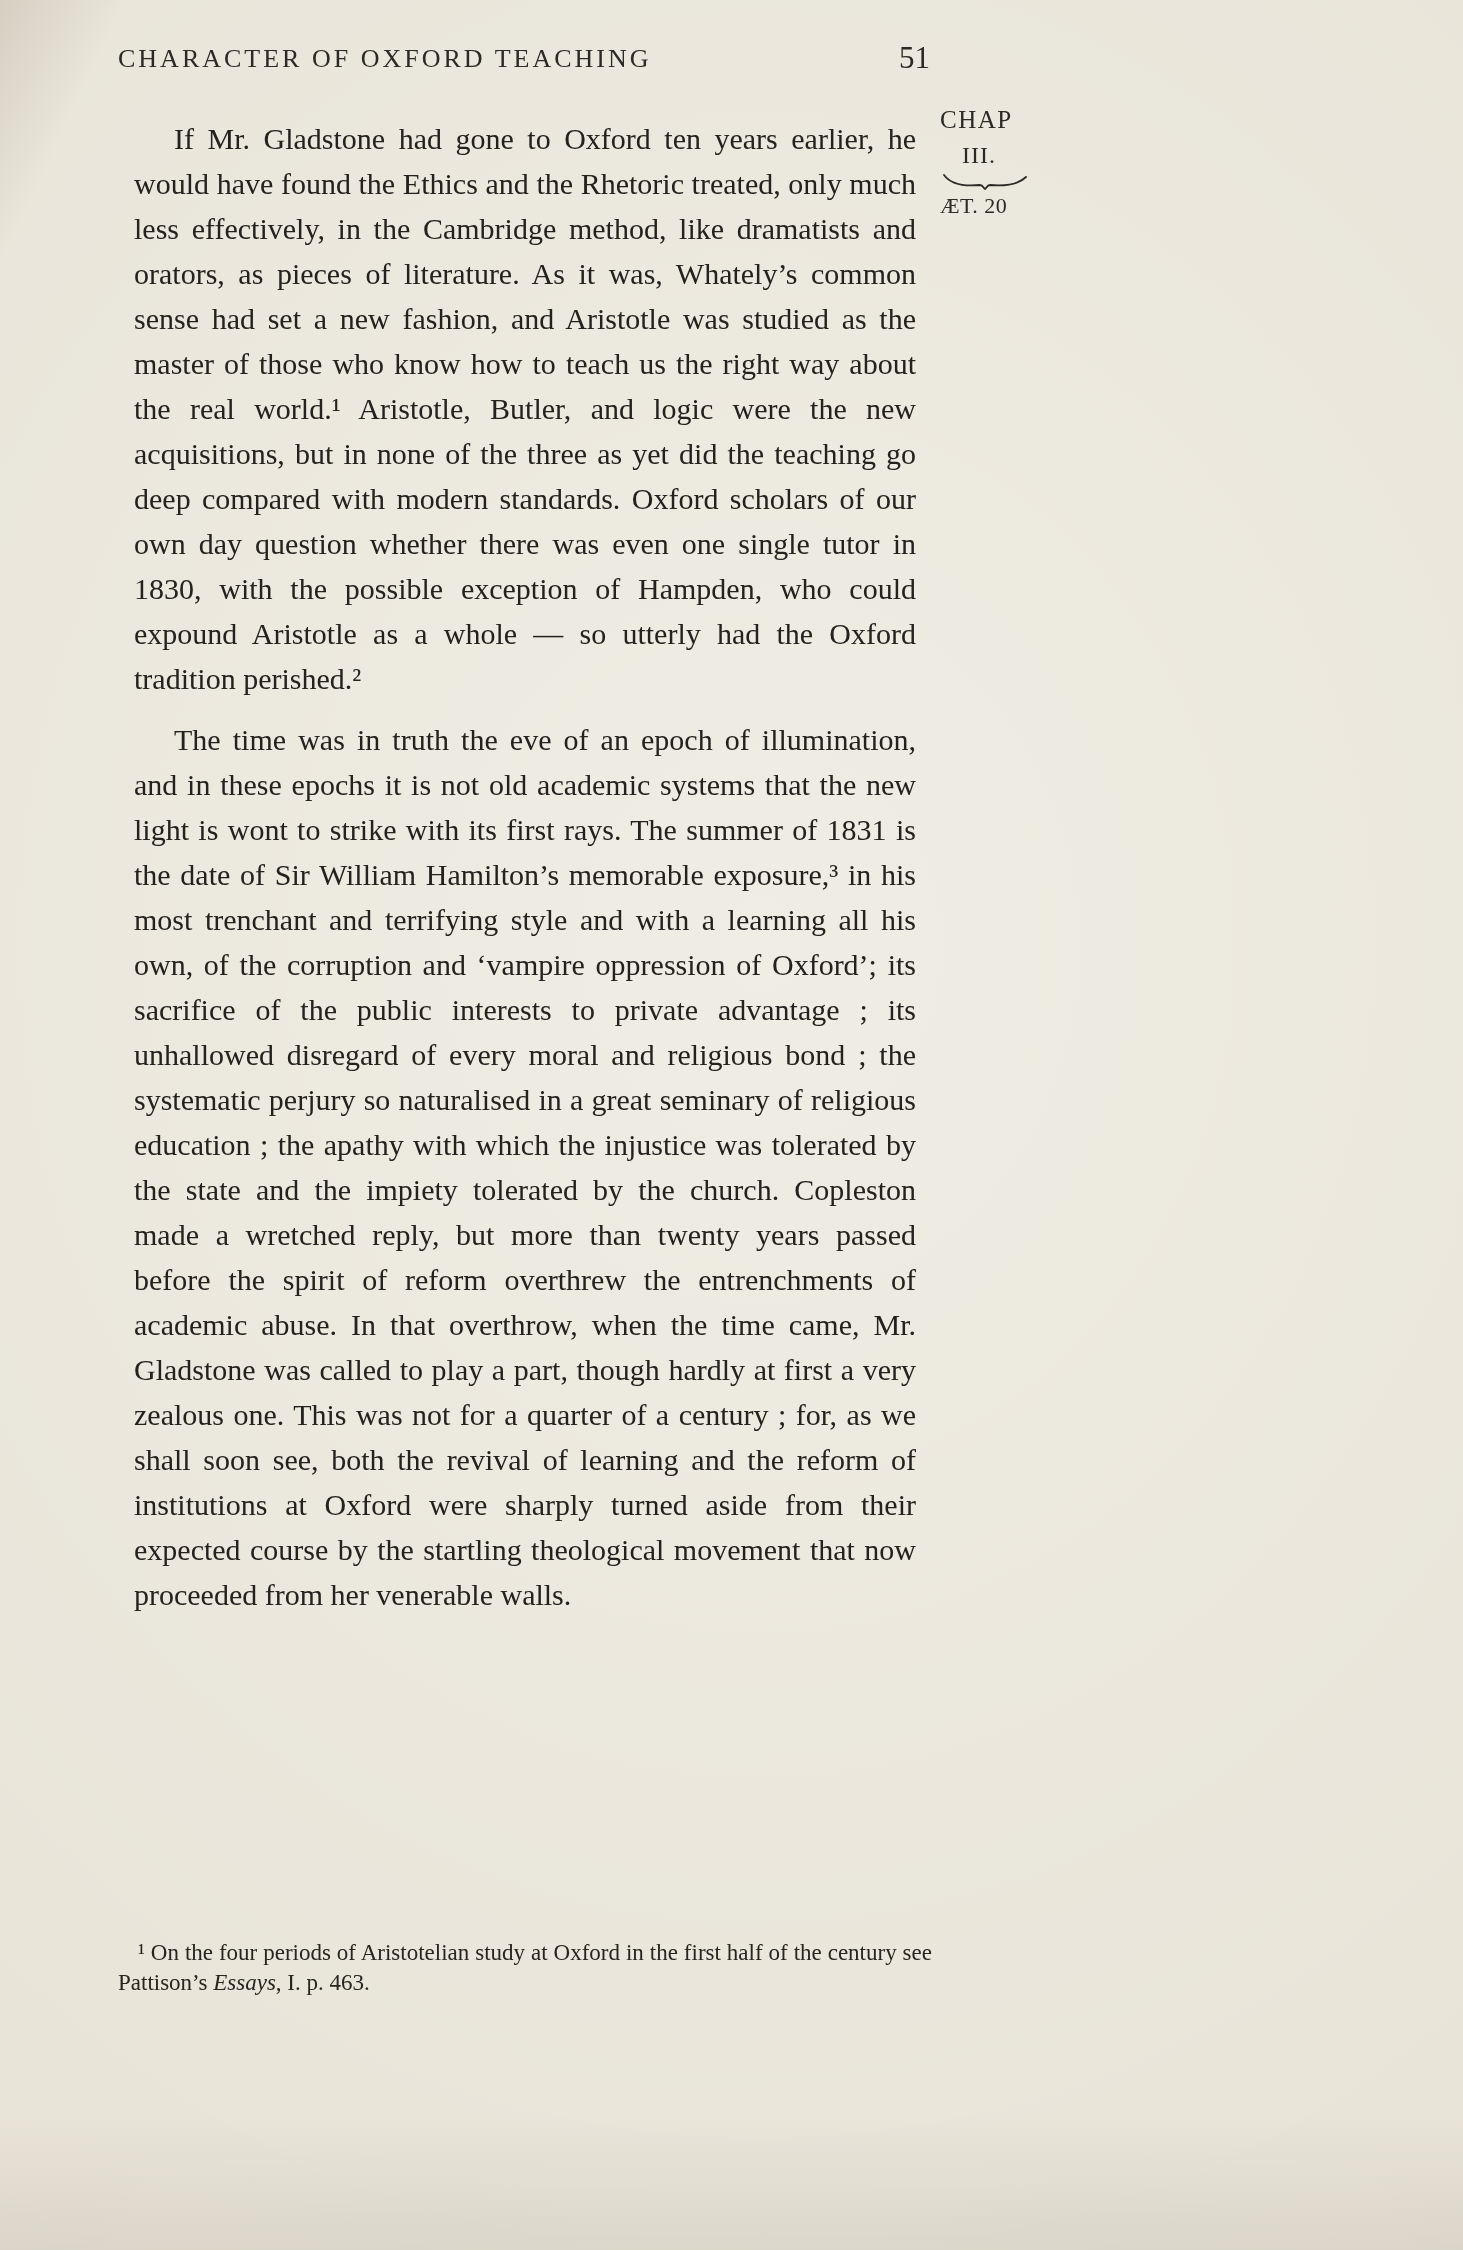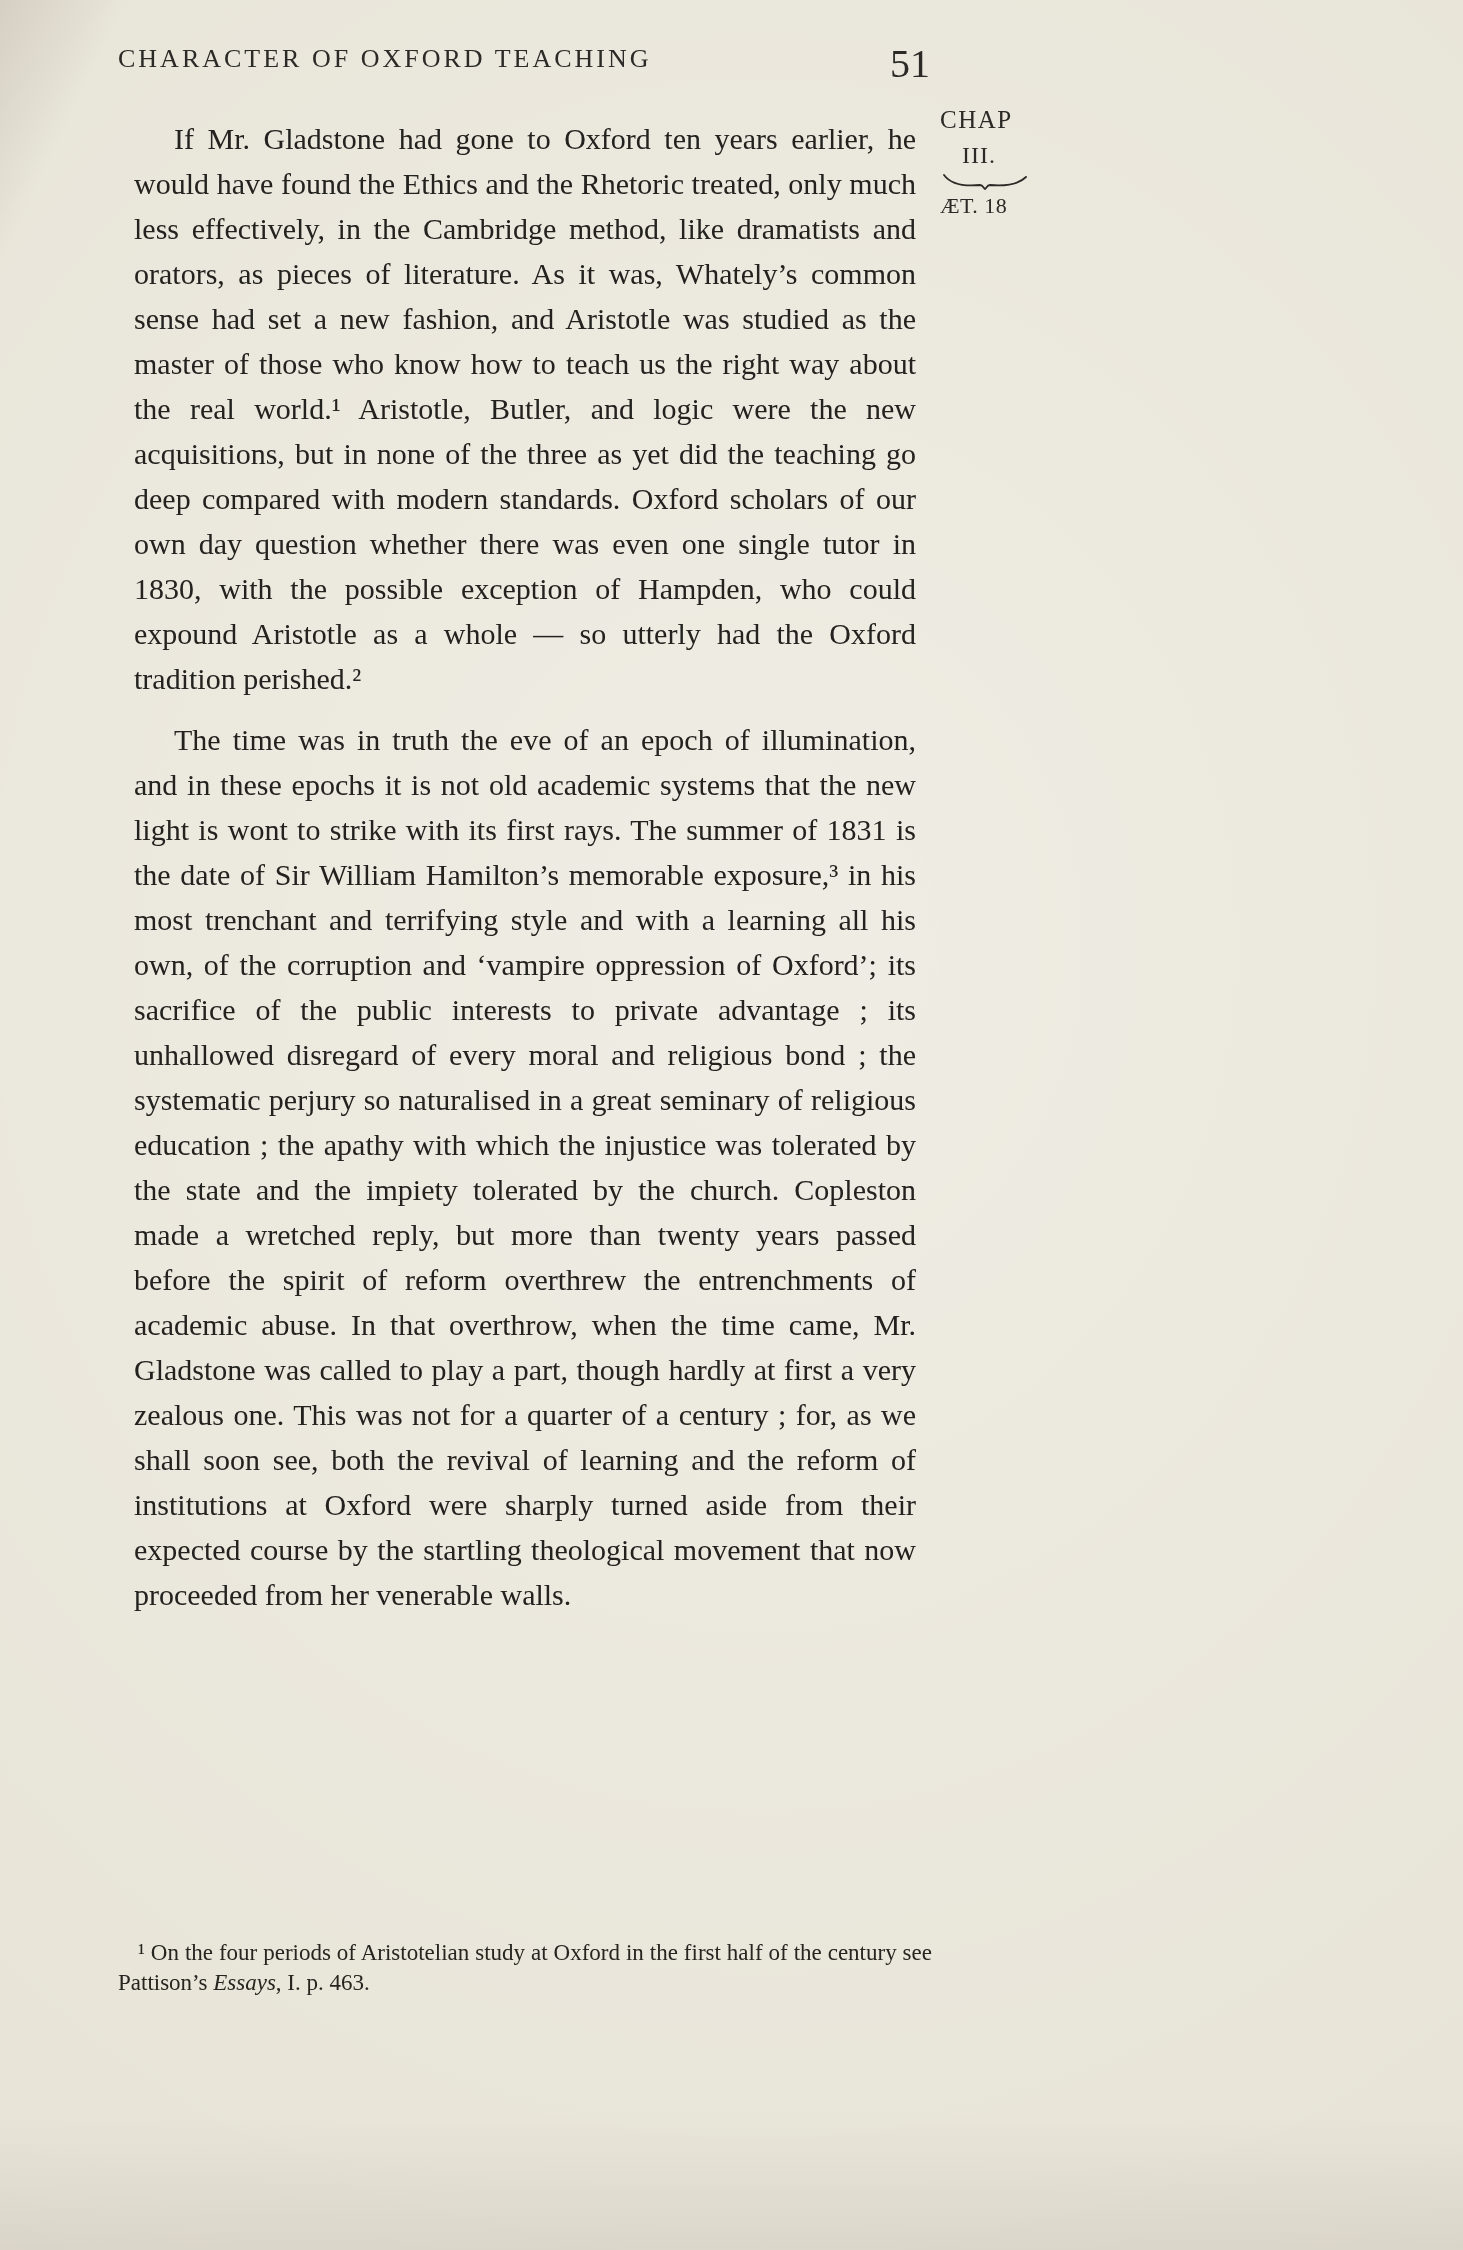--- a/index.html
+++ b/index.html
@@ -40,21 +40,21 @@
     top: 4px;
     font-size: 26px;
     letter-spacing: 3px;
     white-space: nowrap;
     color: #2b2a26;
   }
   .page-number {
     position: absolute;
     right: 2px;
     top: 0;
-    font-size: 40px;
+    font-size: 31px;
     color: #2b2a26;
   }
 
   
   .body-text {
     position: absolute;
     top: 100px;
     left: 118px;
     width: 814px;
   }
@@ -134,21 +134,21 @@
     <p class="para">If Mr. Gladstone had gone to Oxford ten years earlier, he would have found the Ethics and the Rhetoric treated, only much less effectively, in the Cambridge method, like dramatists and orators, as pieces of literature. As it was, Whately’s common sense had set a new fashion, and Aristotle was studied as the master of those who know how to teach us the right way about the real world.¹ Aristotle, Butler, and logic were the new acquisitions, but in none of the three as yet did the teaching go deep compared with modern standards. Oxford scholars of our own day question whether there was even one single tutor in 1830, with the possible exception of Hampden, who could expound Aristotle as a whole — so utterly had the Oxford tradition perished.²</p>
     <p class="para">The time was in truth the eve of an epoch of illumination, and in these epochs it is not old academic systems that the new light is wont to strike with its first rays. The summer of 1831 is the date of Sir William Hamilton’s memorable exposure,³ in his most trenchant and terrifying style and with a learning all his own, of the corruption and ‘vampire oppression of Oxford’; its sacrifice of the public interests to private advantage ; its unhallowed disregard of every moral and religious bond ; the systematic perjury so naturalised in a great seminary of religious education ; the apathy with which the injustice was tolerated by the state and the impiety tolerated by the church. Copleston made a wretched reply, but more than twenty years passed before the spirit of reform overthrew the entrenchments of academic abuse. In that overthrow, when the time came, Mr. Gladstone was called to play a part, though hardly at first a very zealous one. This was not for a quarter of a century ; for, as we shall soon see, both the revival of learning and the reform of institutions at Oxford were sharply turned aside from their expected course by the startling theological movement that now proceeded from her venerable walls.</p>
   </div>
 
   <div class="margin-notes">
     <div class="chap">CHAP</div>
     <div class="chap-num">III.</div>
     <svg class="brace" width="86" height="18" viewBox="0 0 86 18">
       <path d="M2,2 C10,13 28,13 38,12 C41,12 42,16 43,16 C44,16 45,12 48,12 C60,13 76,12 84,4" fill="none" stroke="#2b2a26" stroke-width="1.8" stroke-linecap="round"></path>
     </svg>
-    <div class="aet">ÆT. 18</div>
+    <div class="aet">ÆT. 20</div>
   </div>
 
   <div class="footnotes">
     <div class="fn-col">
       <p class="fn"><span>¹ On the four periods of Aristotelian study at Oxford in the first half of the century see Pattison’s </span><span class="italic">Essays</span><span>, I. p. 463.</span></p>
     </div>
   </div>
 
 </div>
 

